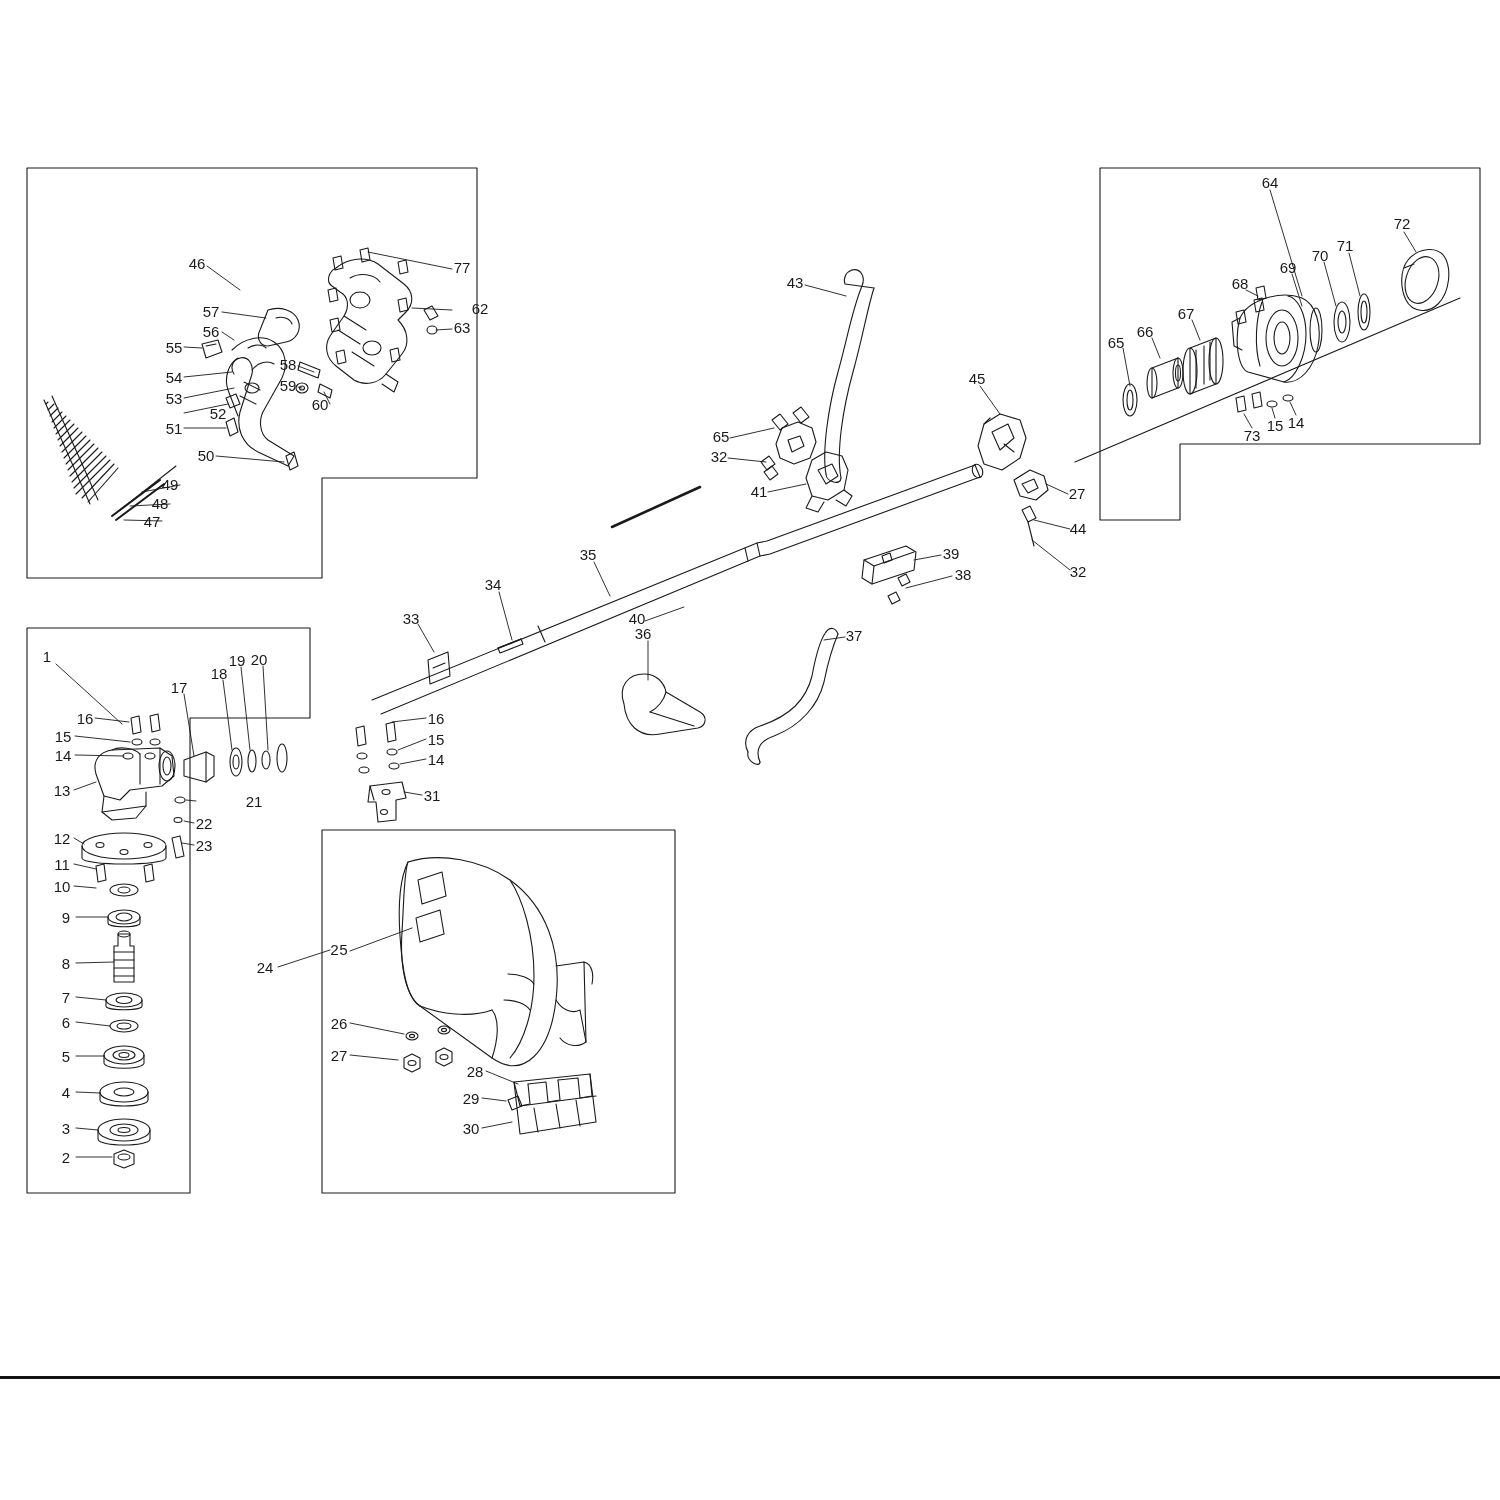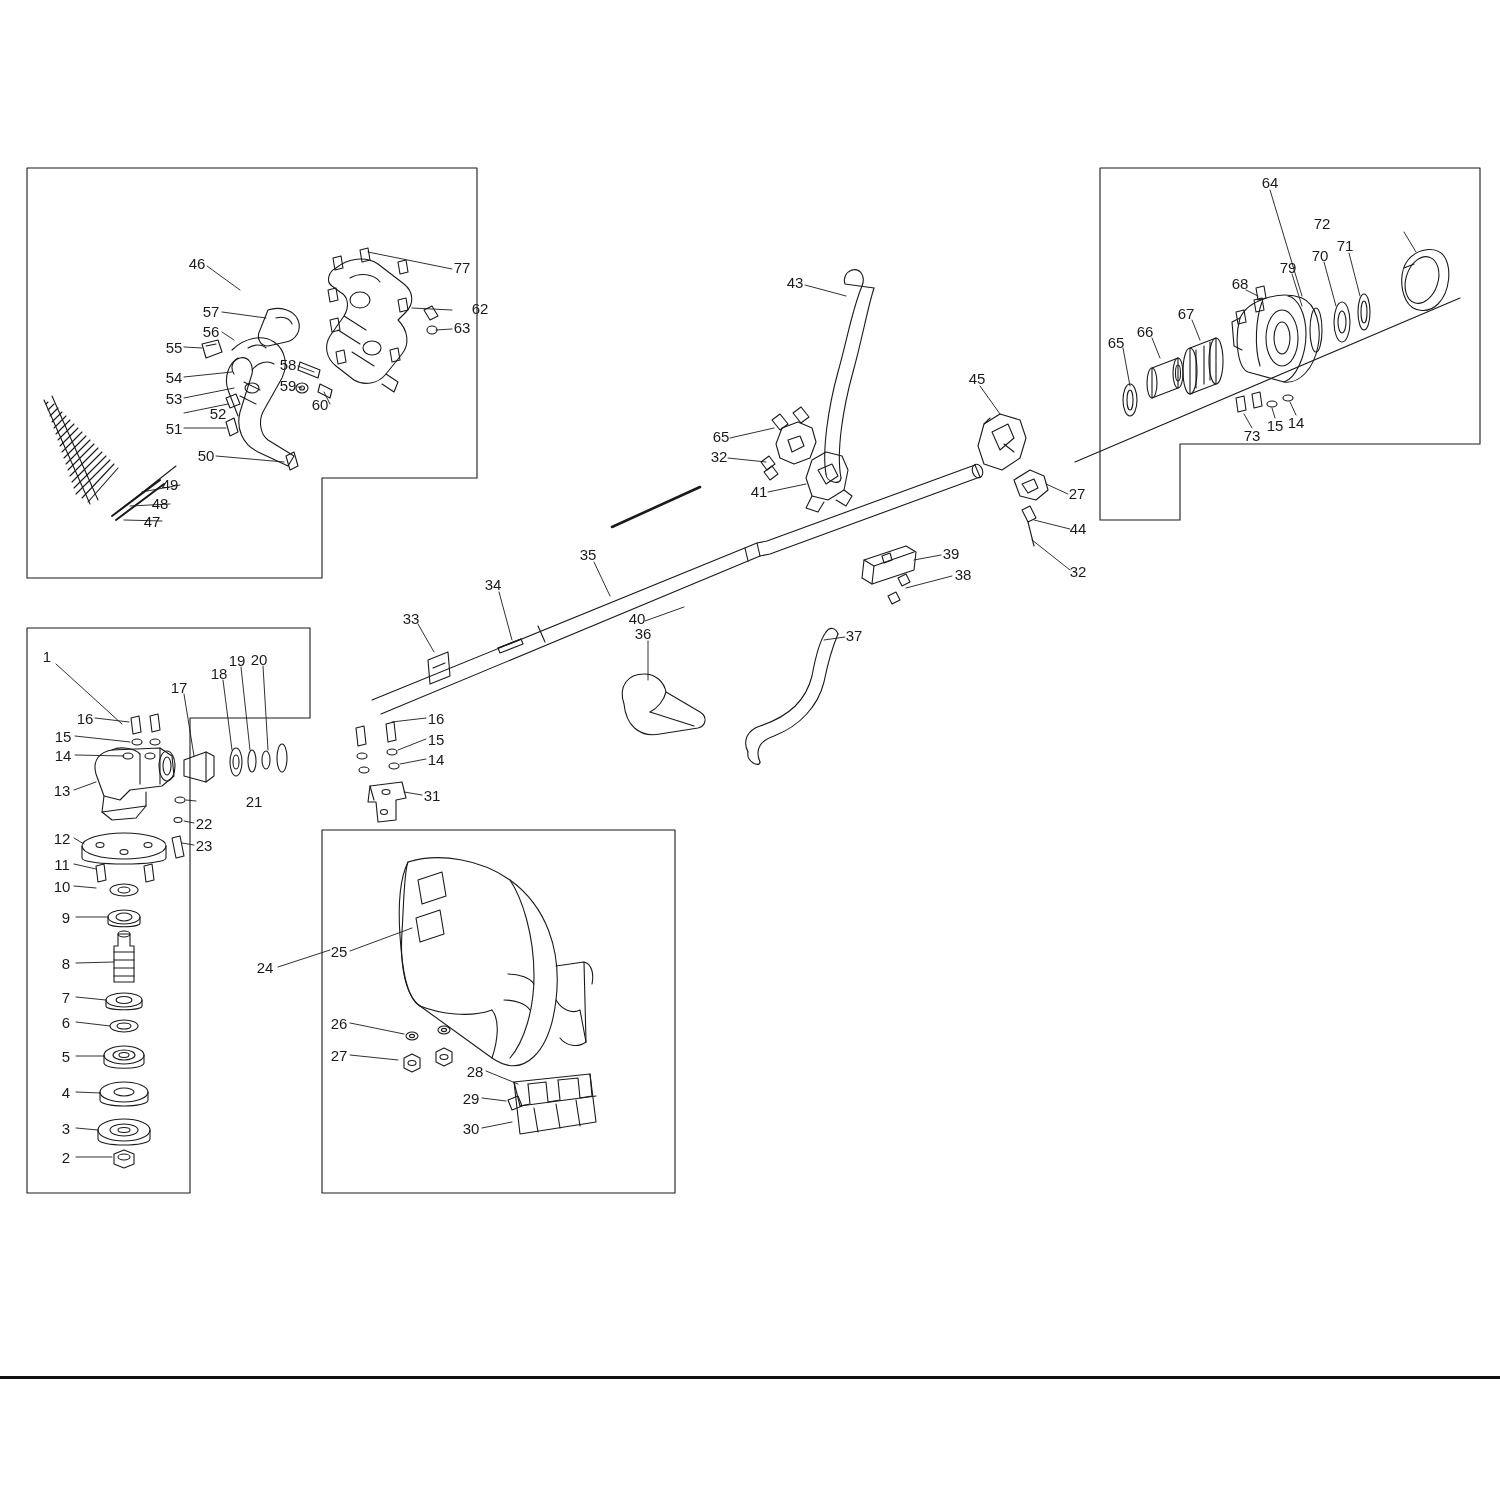--- a/index.html
+++ b/index.html
@@ -540,21 +540,21 @@
       <div class="callout" style="left: 237px; top: 660px;">19</div>
       <div class="callout" style="left: 259px; top: 659px; text-align: right;">20</div>
       <div class="callout" style="left: 206px; top: 801px; margin-left: 48px;">21</div>
       <div class="callout" style="left: 204px; top: 823px;">22</div>
       <div class="callout" style="left: 204px; top: 845px;">23</div>
       <div class="callout" style="left: 436px; top: 718px;">16</div>
       <div class="callout" style="left: 436px; top: 739px;">15</div>
       <div class="callout" style="left: 436px; top: 759px;">14</div>
       <div class="callout" style="left: 432px; top: 795px; text-align: center;">31</div>
       <div class="callout" style="left: 265px; top: 967px;">24</div>
-      <div class="callout" style="left: 339px; top: 951px;">25</div>
+      <div class="callout" style="left: 339px; top: 951px; font-family: Liberation Mono, monospace;">25</div>
       <div class="callout" style="left: 339px; top: 1023px;">26</div>
       <div class="callout" style="left: 339px; top: 1055px;">27</div>
       <div class="callout" style="left: 475px; top: 1071px;">28</div>
       <div class="callout" style="left: 471px; top: 1098px;">29</div>
       <div class="callout" style="left: 471px; top: 1128px;">30</div>
       <div class="callout" style="left: 411px; top: 618px;">33</div>
       <div class="callout" style="left: 493px; top: 584px;">34</div>
       <div class="callout" style="left: 588px; top: 554px;">35</div>
       <div class="callout" style="left: 643px; top: 633px;">36</div>
       <div class="callout" style="left: 854px; top: 635px;">37</div>
@@ -585,24 +585,24 @@
       <div class="callout" style="left: 288px; top: 385px;">59</div>
       <div class="callout" style="left: 320px; top: 404px;">60</div>
       <div class="callout" style="left: 462px; top: 267px;">77</div>
       <div class="callout" style="left: 462px; top: 308px; margin-left: 18px;">62</div>
       <div class="callout" style="left: 462px; top: 327px;">63</div>
       <div class="callout" style="left: 1270px; top: 182px;">64</div>
       <div class="callout" style="left: 1116px; top: 342px;">65</div>
       <div class="callout" style="left: 1145px; top: 331px;">66</div>
       <div class="callout" style="left: 1186px; top: 313px;">67</div>
       <div class="callout" style="left: 1240px; top: 283px;">68</div>
-      <div class="callout" style="left: 1288px; top: 267px;">79</div>
+      <div class="callout" style="left: 1288px; top: 267px;">69</div>
       <div class="callout" style="left: 1320px; top: 255px;">70</div>
       <div class="callout" style="left: 1345px; top: 245px;">71</div>
-      <div class="callout" style="left: 1322px; top: 223px;">72</div>
+      <div class="callout" style="left: 1402px; top: 223px;">72</div>
       <div class="callout" style="left: 1252px; top: 435px;">73</div>
       <div class="callout" style="left: 1275px; top: 425px;">15</div>
       <div class="callout" style="left: 1296px; top: 422px;">14</div>
     </div>
 
   <div id="footer-rule"></div>
 
   <div id="footer">
     
     

